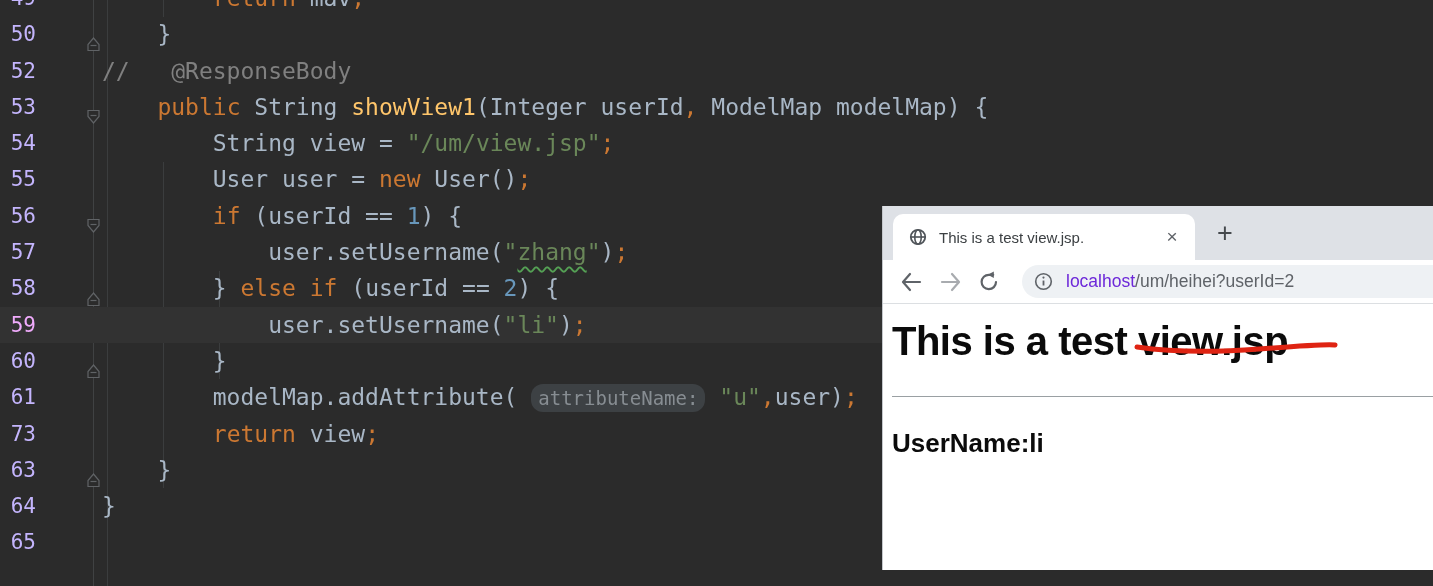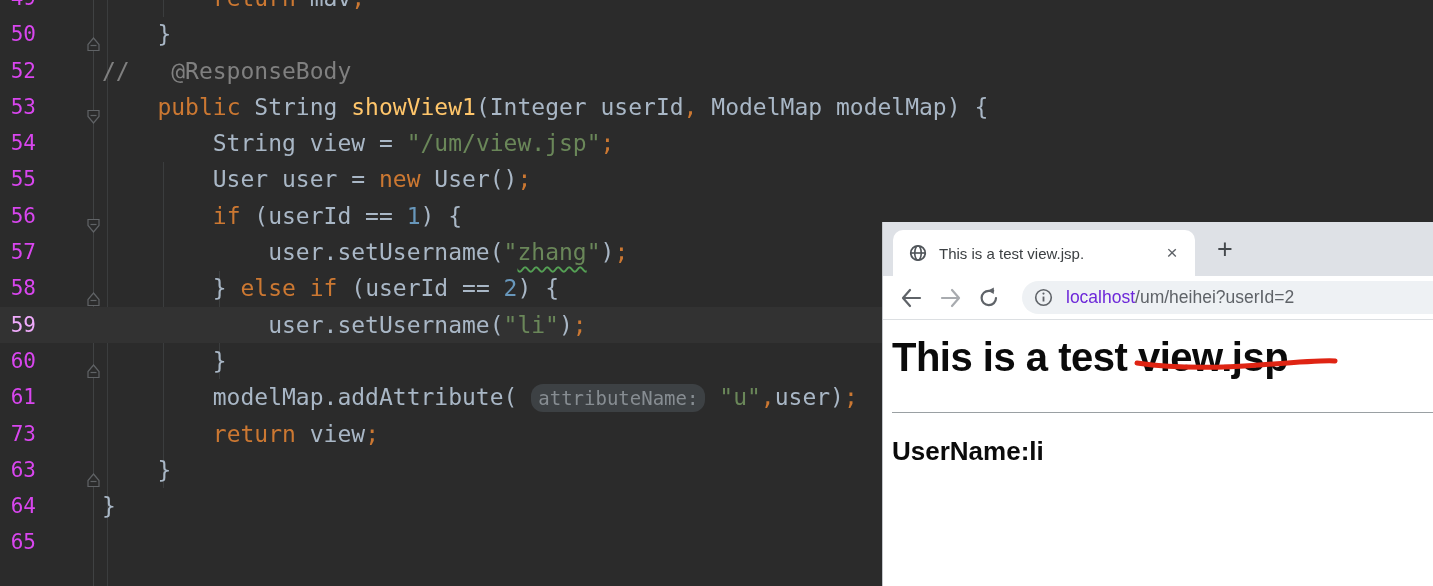--- a/index.html
+++ b/index.html
@@ -6,36 +6,36 @@
   html,body { width:1433px; height:586px; overflow:hidden; }
   body { position:relative; background:#2b2b2b; font-family:"Liberation Sans", sans-serif; }
 
   
   .editor { position:absolute; inset:0; font-family:"DejaVu Sans Mono", monospace; font-size:23px; }
   .guide { position:absolute; width:1px; background:#3b3d3e; z-index:1; }
   .fold-rail { position:absolute; left:93px; top:0; width:1px; height:586px; background:#404243; z-index:1; }
   .lines { position:absolute; left:0; top:-20px; width:1433px; z-index:2; }
   .code-row { position:relative; height:36.31px; line-height:36.31px; white-space:pre; }
   .code-row.current { background:#323232; }
-  .num { position:absolute; left:6px; width:30px; text-align:right; color:#d946ef; font-size:21px; }
+  .num { position:absolute; left:6px; width:30px; text-align:right; color:#c4b5fd; font-size:21px; }
   .code-row.current .num { color:#f0abfc; }
   .fold { position:absolute; left:86px; top:50%; transform:translateY(-50%); width:15px; height:16px; z-index:3; }
   .code { position:absolute; left:102px; white-space:pre; color:#a9b7c6; }
   .seg-plain   { color:#a9b7c6; }
   .seg-kw      { color:#cc7832; }
   .seg-str     { color:#6a8759; }
   .seg-str-typo{ color:#6a8759; text-decoration:underline wavy #54a054 1.5px; text-underline-offset:6px; }
   .seg-num     { color:#6897bb; }
   .seg-comment { color:#808080; }
   .seg-anno    { color:#bbb529; }
   .seg-method  { color:#ffc66b; }
   .seg-hint    { background:#3d4144; color:#878d92; border-radius:12px; padding:3px 7px; font-size:19px; }
 
   
-  .browser { position:absolute; left:882px; top:222px; width:552px; height:364px; z-index:5;
+  .browser { position:absolute; left:882px; top:206px; width:552px; height:364px; z-index:5;
              background:#fff; border-left:1px solid #c4c7cb; overflow:hidden; }
   .tabstrip { position:relative; height:54px; background:#dee1e6; }
   .tab { position:absolute; left:10px; top:8px; width:302px; height:46px; background:#fff;
          border-radius:10px 10px 0 0; display:flex; align-items:center; }
   .tab-favicon { margin-left:16px; width:18px; height:18px; flex:0 0 auto; }
   .tab-title { margin-left:12px; font-size:15px; color:#3c4043; white-space:nowrap; overflow:hidden; flex:1; }
   .tab-close { margin-right:10px; width:26px; text-align:center; font-size:19px; color:#5f6368; flex:0 0 auto; }
   .newtab-btn { position:absolute; left:322px; top:0; width:40px; height:54px; display:flex;
                 align-items:center; justify-content:center; font-size:27px; font-weight:400; color:#45494d; }
   .navbar { position:relative; height:44px; background:#fff; border-bottom:1px solid #dcdfe2;
@@ -47,21 +47,21 @@
   .urlbar { margin-left:20px; margin-right:-20px; flex:1; height:33px; background:#eef1f4;
             border-radius:17px; display:flex; align-items:center; }
   .info-icon { margin-left:12px; width:19px; height:19px; flex:0 0 auto; }
   .url-text { margin-left:13px; font-size:17.5px; white-space:nowrap; }
   .url-host { color:#6d28d9; }
   .url-path { color:#5f6368; }
   .red-annotation { position:absolute; left:250px; top:80px; width:210px; height:20px; z-index:6; pointer-events:none; }
   .page { position:relative; height:265px; background:#fff; padding:15px 0 0 9px; }
   .page-h1 { font-size:40px; font-weight:bold; color:#0b0b0b; letter-spacing:-0.5px; line-height:1.1; }
   .page-hr { border:none; border-top:1px solid #9aa0a3; margin-top:33px; margin-right:-5px; }
-  .page-h2 { font-size:26px; font-weight:bold; color:#0b0b0b; margin-top:23px; }
+  .page-h2 { font-size:26px; font-weight:bold; color:#0b0b0b; margin-top:31px; }
 </style>
 </head>
 <body>
 
 <div class="editor">
   <div class="fold-rail"></div>
   <div class="guide" style="left:107px; top:0; height:586px;"></div>
   <div class="guide" style="left:163px; top:0; height:17px;"></div>
   <div class="guide" style="left:163px; top:162px; height:326px;"></div>
   <div class="guide" style="left:219px; top:271px; height:36px;"></div>

